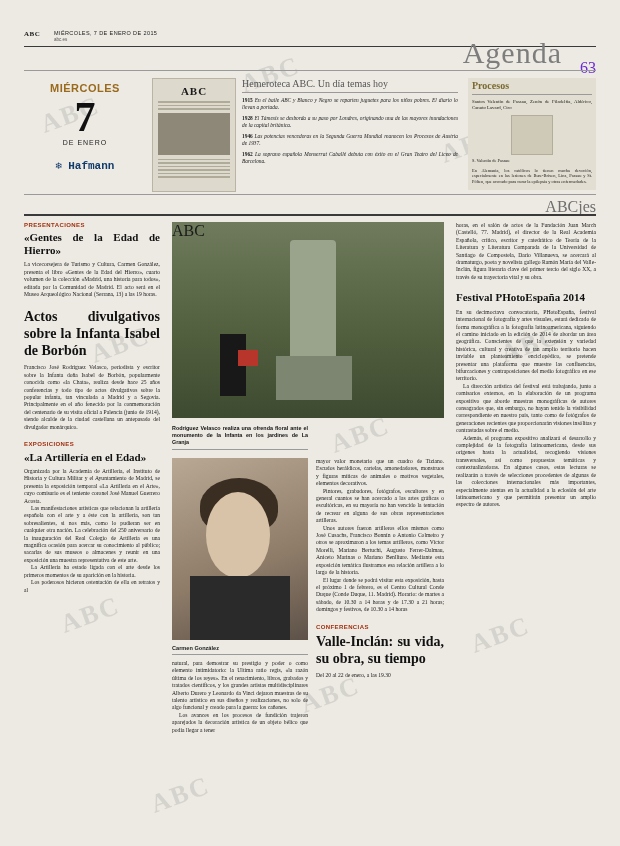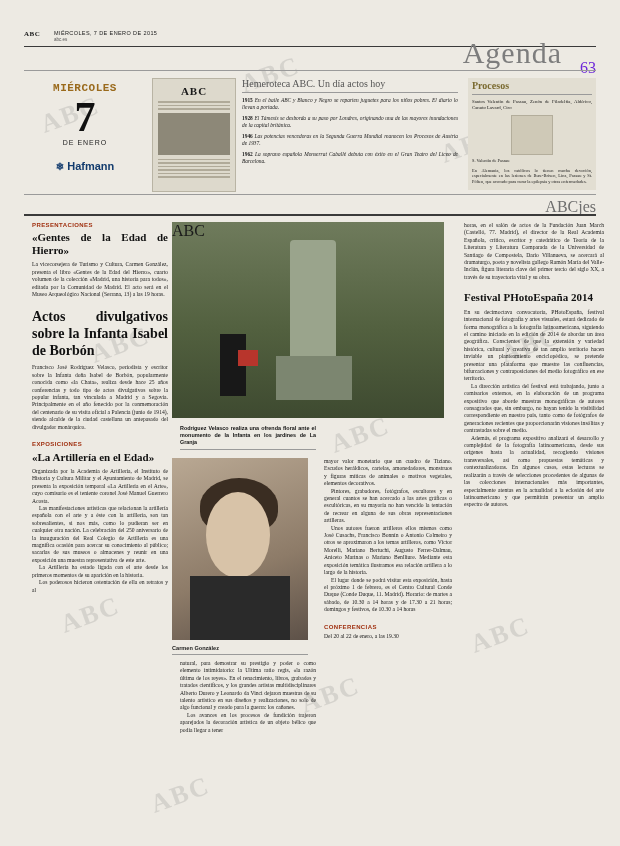--- a/index.html
+++ b/index.html
@@ -45,33 +45,33 @@
     position:absolute;left:24px;top:70px;width:572px;height:1px;background:#9a9a9a;
   }
   
   .banner{
     position:absolute;left:24px;top:74px;width:572px;height:118px;
   }
   .mier-box{
     position:absolute;left:0;top:8px;width:122px;
   }
   .mier-word{
-    font-family:Liberation Mono, monospace;font-weight:bold;
+    font-family:Liberation Sans, sans-serif;font-weight:bold;
     font-size:11px;color:#9a6a1c;letter-spacing:.5px;text-align:center;
   }
   .mier-num{
     font-family:"Liberation Serif",serif;font-size:42px;font-weight:bold;
     text-align:center;line-height:42px;margin-top:2px;color:#111;
   }
   .mier-mon{
     font-family:"Liberation Sans",sans-serif;font-size:7px;text-align:center;
     letter-spacing:1px;color:#222;margin-top:1px;
   }
   .hafner{
-    margin-top:14px;text-align:center;font-family:Liberation Sans, sans-serif;
+    margin-top:14px;text-align:center;font-family:Liberation Mono, monospace;
     font-size:11px;font-weight:bold;color:#123b6d;
   }
   .hafner .leaf{color:#123b6d;font-size:10px;}
   .oldpaper{
     position:absolute;left:128px;top:4px;width:82px;height:112px;
     background:#ddd9cc;border:1px solid #b9b4a4;overflow:hidden;
   }
   .oldpaper .op-head{
     font-family:"Liberation Serif",serif;font-weight:bold;font-size:11px;
     text-align:center;margin-top:6px;letter-spacing:1px;
@@ -119,21 +119,21 @@
     position:absolute;left:24px;top:194px;width:572px;height:1px;background:#9a9a9a;
   }
   .abcjes{
     position:absolute;right:24px;top:198px;
     font-family:"Liberation Serif",serif;font-size:16px;color:#6e6e6e;
   }
   .rule-banner2{
     position:absolute;left:24px;top:214px;width:572px;height:2px;background:#3a3a3a;
   }
   
-  .col{position:absolute;top:222px;font-size:5.6px;line-height:7.4px;text-align:justify;margin-left:8px;}
+  .col{position:absolute;top:222px;font-size:5.6px;line-height:7.4px;text-align:justify;}
   .c1{left:24px;width:136px;}
   .c2{left:172px;width:136px;}
   .c3{left:316px;width:128px;}
   .c4{left:456px;width:140px;}
   .sec-label{
     font-family:"Liberation Sans",sans-serif;font-size:6px;letter-spacing:.4px;
     color:#a03010;font-weight:bold;margin-bottom:2px;text-transform:uppercase;
   }
   .headline{
     font-family:"Liberation Serif",serif;font-weight:bold;
@@ -238,21 +238,21 @@
           <div></div>
           <div></div>
           <div></div>
           <div></div>
           <div></div>
           <div></div>
         </div>
     </div>
 
     <div class="hemero">
-      <h3><span>Hemeroteca ABC.</span> <span>Un día actos hoy</span></h3>
+      <h3><span>Hemeroteca ABC.</span> <span>Un día temas hoy</span></h3>
       <div class="line"></div>
       <p><b>1915</b> <i>En el baile ABC y Blanco y Negro se reparten juguetes para los niños pobres. El diario lo llevan a portada.</i></p>
       <p><b>1928</b> <i>El Támesis se desborda a su paso por Londres, originando una de las mayores inundaciones de la capital británica.</i></p>
       <p><b>1946</b> <i>Las potencias vencedoras en la Segunda Guerra Mundial reanocen los Procesos de Austria de 1937.</i></p>
       <p><b>1962</b> <i>La soprano española Monserrat Caballé debuta con éxito en el Gran Teatro del Liceo de Barcelona.</i></p>
     </div>
 
     <div class="santoral">
       <h3>Procesos</h3>
       <div class="line"></div>
@@ -310,20 +310,21 @@
     <p>Los avances en los procesos de fundición trajeron aparejados la decoración artística de un objeto bélico que podía llegar a tener</p>
   </div>
 
   <div class="col c3" style="top:458px;">
     <p class="first">mayor valor monetario que un cuadro de Tiziano. Escudos heráldicos, cartelas, amonedadores, monstruos y figuras míticas de animales o motivos vegetales, elementos decorativos.</p>
     <p>Pintores, grabadores, fotógrafos, escultores y en general cuantos se han acercado a las artes gráficas o escultóricas, en su mayoría no han vencido la tentación de recrear en alguna de sus obras representaciones artilleras.</p>
     <p>Unos autores fueron artilleros ellos mismos como José Cusachs, Francisco Bonnín o Antonio Colmeiro y otros se aproximaron a los temas artilleros, como Víctor Morelli, Mariano Bertuchi, Augusto Ferrer-Dalmau, Aniceto Marinas o Mariano Benlliure. Mediante esta exposición temática ilustramos esa relación artillera a lo largo de la historia.</p>
     <p>El lugar donde se podrá visitar esta exposición, hasta el próximo 1 de febrero, es el Centro Cultural Conde Duque (Conde Duque, 11. Madrid). Horario: de martes a sábado, de 10.30 a 14 horas y de 17.30 a 21 horas; domingos y festivos, de 10.30 a 14 horas</p>
     <div class="blockgap"></div>
     <div class="sec-label">CONFERENCIAS</div>
+    <div class="headline small">Valle-Inclán: su vida, su obra, su tiempo</div>
     <p class="first">Del 20 al 22 de enero, a las 19.30</p>
   </div>
 
   <div class="col c4">
     <p class="first">horas, en el salón de actos de la Fundación Juan March (Castelló, 77. Madrid), el director de la Real Academia Española, crítico, escritor y catedrático de Teoría de la Literatura y Literatura Comparada de la Universidad de Santiago de Compostela, Darío Villanueva, se acercará al dramaturgo, poeta y novelista gallego Ramón María del Valle-Inclán, figura literaria clave del primer tercio del siglo XX, a través de su trayectoria vital y su obra.</p>
     <div class="blockgap"></div>
     <div class="headline">Festival PHotoEspaña 2014</div>
     <p class="first">En su decimoctava convocatoria, PHotoEspaña, festival internacional de fotografía y artes visuales, estará dedicado de forma monográfica a la fotografía latinoamericana, siguiendo el camino iniciado en la edición de 2014 de abordar un área geográfica. Conscientes de que la extensión y variedad histórica, cultural y creativa de tan amplio territorio hacen inviable un planteamiento enciclopédico, se pretende presentar una plataforma que muestre las confluencias, bifurcaciones y contraposiciones del medio fotográfico en ese territorio.</p>
     <p>La dirección artística del festival está trabajando, junto a comisarios externos, en la elaboración de un programa expositivo que aborde muestras monográficas de autores consagrados que, sin embargo, no hayan tenido la visibilidad correspondiente en nuestro país, tanto como de fotógrafos de generaciones recientes que proporcionarán visiones insólitas y contrastadas sobre el medio.</p>
     <p>Además, el programa expositivo analizará el desarrollo y complejidad de la fotografía latinoamericana, desde sus orígenes hasta la actualidad, recogiendo visiones transversales, así como propuestas temáticas y contextualizadoras. En algunos casos, estas lecturas se realizarán a través de selecciones procedentes de algunas de las colecciones internacionales más importantes, especialmente atentas en la actualidad a la eclosión del arte latinoamericano y que permitirán presentar un amplio espectro de autores.</p>

